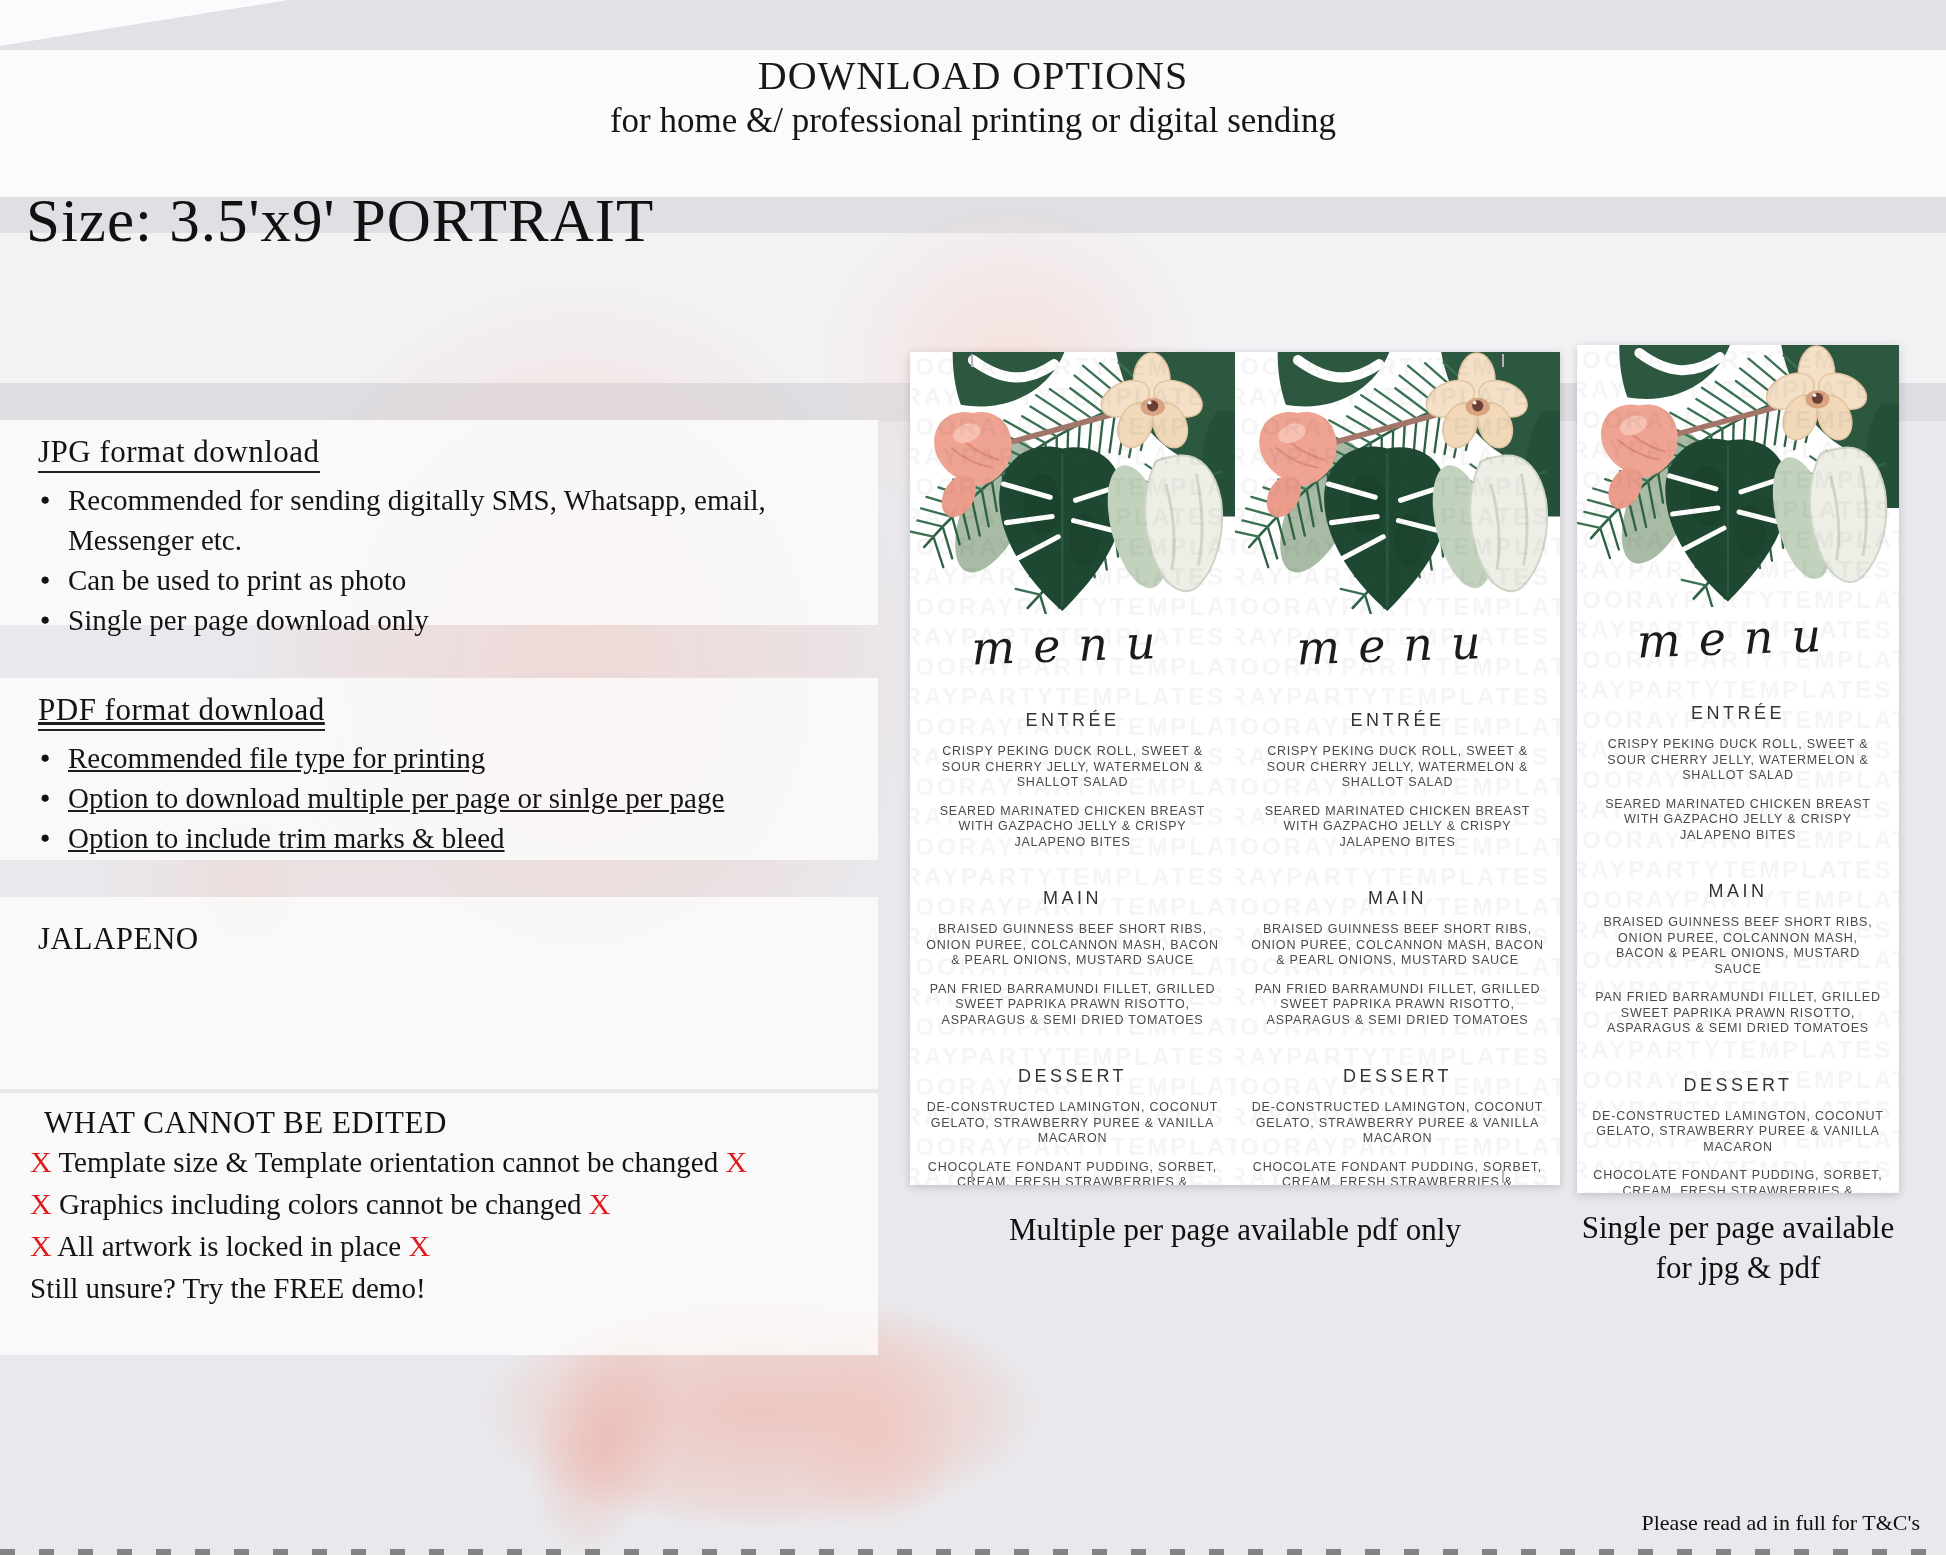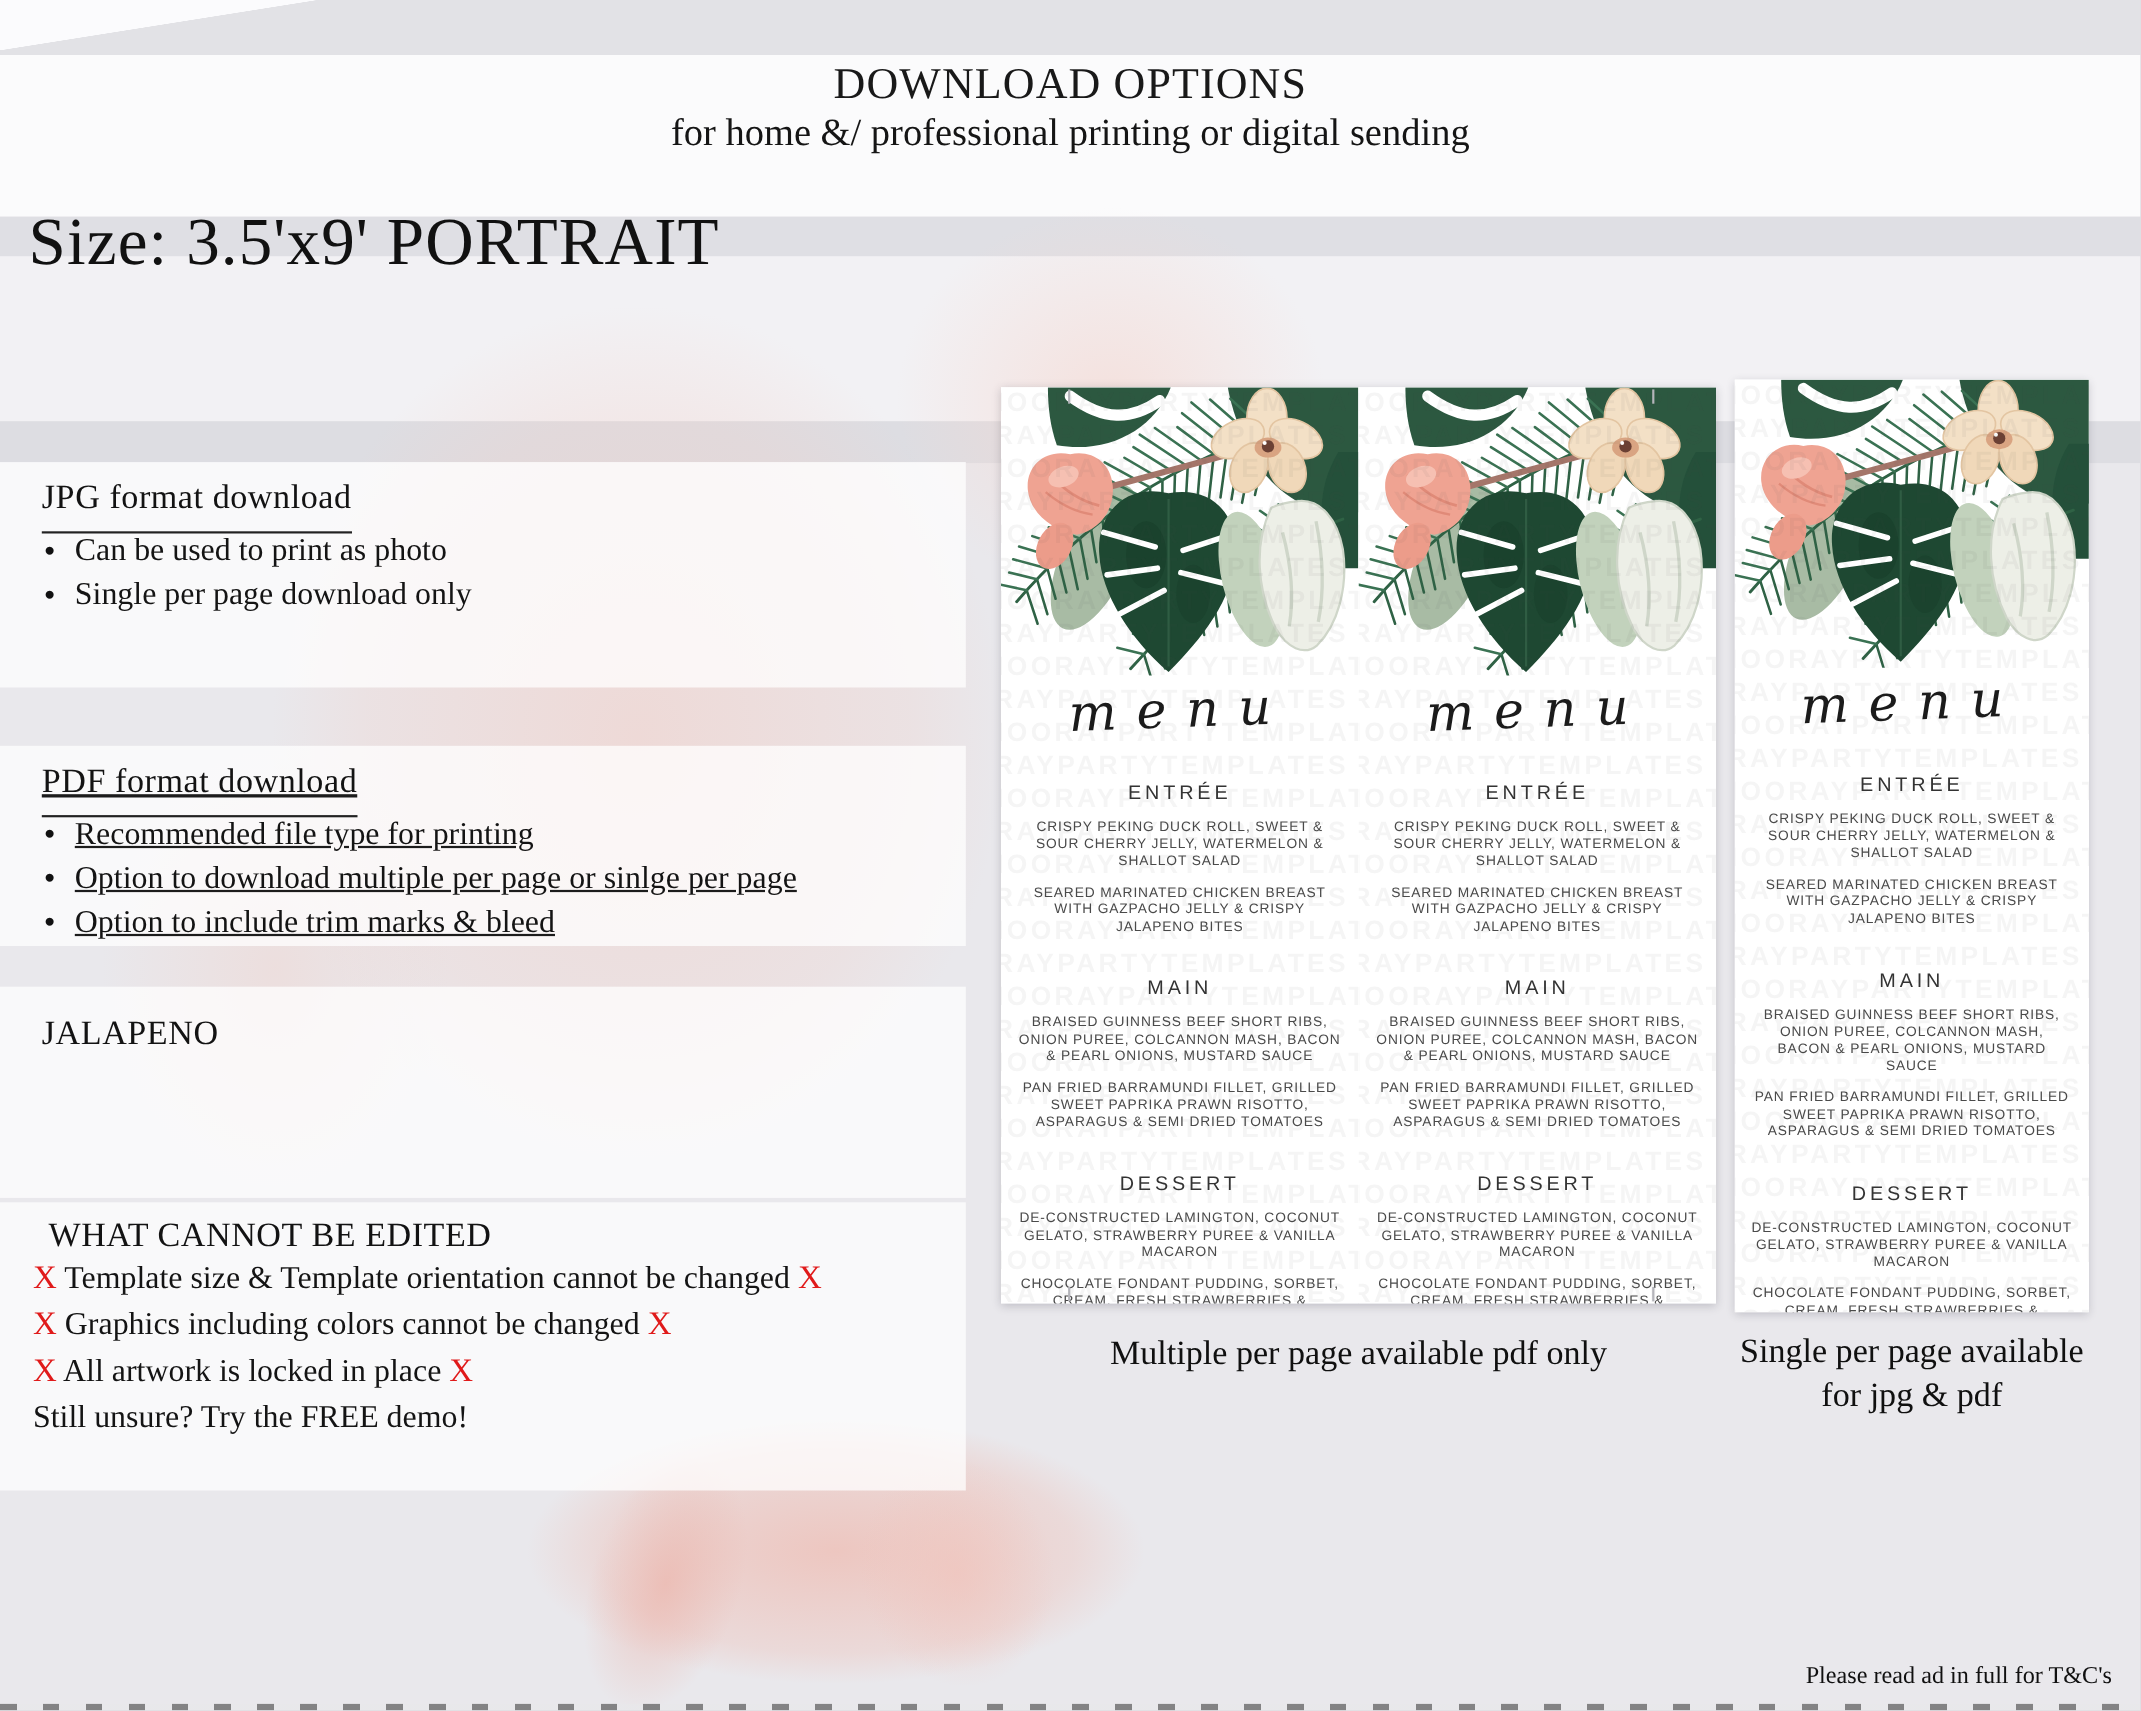--- a/index.html
+++ b/index.html
@@ -34,21 +34,21 @@
     font-size:40px;letter-spacing:1px;color:#191919;}
   .hdr-sub{position:absolute;left:0;top:101px;width:100%;text-align:center;font-size:35px;color:#151515;}
   
   .size-title{position:absolute;left:26px;top:186px;font-size:61px;letter-spacing:1px;color:#111;}
   .size-note{position:absolute;left:30px;top:252px;font-size:28px;color:#171717;}
   .rx{color:#e01a1a;}
   .rx-small{font-weight:bold;font-size:26px;}
   
   .panel{position:absolute;left:0;width:878px;background:rgba(255,255,255,.74);}
   .panel h2{margin:0;font-size:31px;font-weight:normal;letter-spacing:.5px;color:#131313;}
-  .panel h2 span.u{border-bottom:2px solid #222;padding-bottom:14px;}
+  .panel h2 span.u{border-bottom:2px solid #222;padding-bottom:2px;}
   .panel ul{list-style:none;margin:10px 0 0 0;padding:0;}
   .panel li{position:relative;padding-left:30px;font-size:29px;line-height:40px;color:#141414;}
   .panel li::before{content:"\25CF";position:absolute;left:2px;top:0;font-size:17px;line-height:40px;color:#111;}
   .panel-jpg{top:420px;height:205px;padding:14px 0 0 38px;box-sizing:border-box;}
   .panel-pdf{top:678px;height:182px;padding:14px 0 0 38px;box-sizing:border-box;text-decoration:underline;}
   .panel-print{top:897px;height:192px;padding:24px 0 0 38px;box-sizing:border-box;}
   .panel-print li{line-height:44px;}
   .panel-print li::before{line-height:44px;}
   .panel-cannot{top:1093px;height:262px;padding:12px 0 0 30px;box-sizing:border-box;}
   .panel-cannot h2{padding-left:14px;}
@@ -99,20 +99,21 @@
   <div class="petal petal2"></div>
 
   <div class="hdr-title">DOWNLOAD OPTIONS</div>
   <div class="hdr-sub">for home &amp;/ professional printing or digital sending</div>
 
   <div class="size-title">Size: 3.5'x9' PORTRAIT</div>
 
   <div class="panel panel-jpg">
     <h2><span class="u">JPG format download</span></h2>
     <ul>
+      <li>Recommended for sending digitally SMS, Whatsapp, email, Messenger etc.</li>
       <li>Can be used to print as photo</li>
       <li>Single per page download only</li>
     </ul>
   </div>
 
   <div class="panel panel-pdf">
     <h2><span class="u">PDF format download</span></h2>
     <ul>
       <li>Recommended file type for printing</li>
       <li>Option to download multiple per page or sinlge per page</li>

